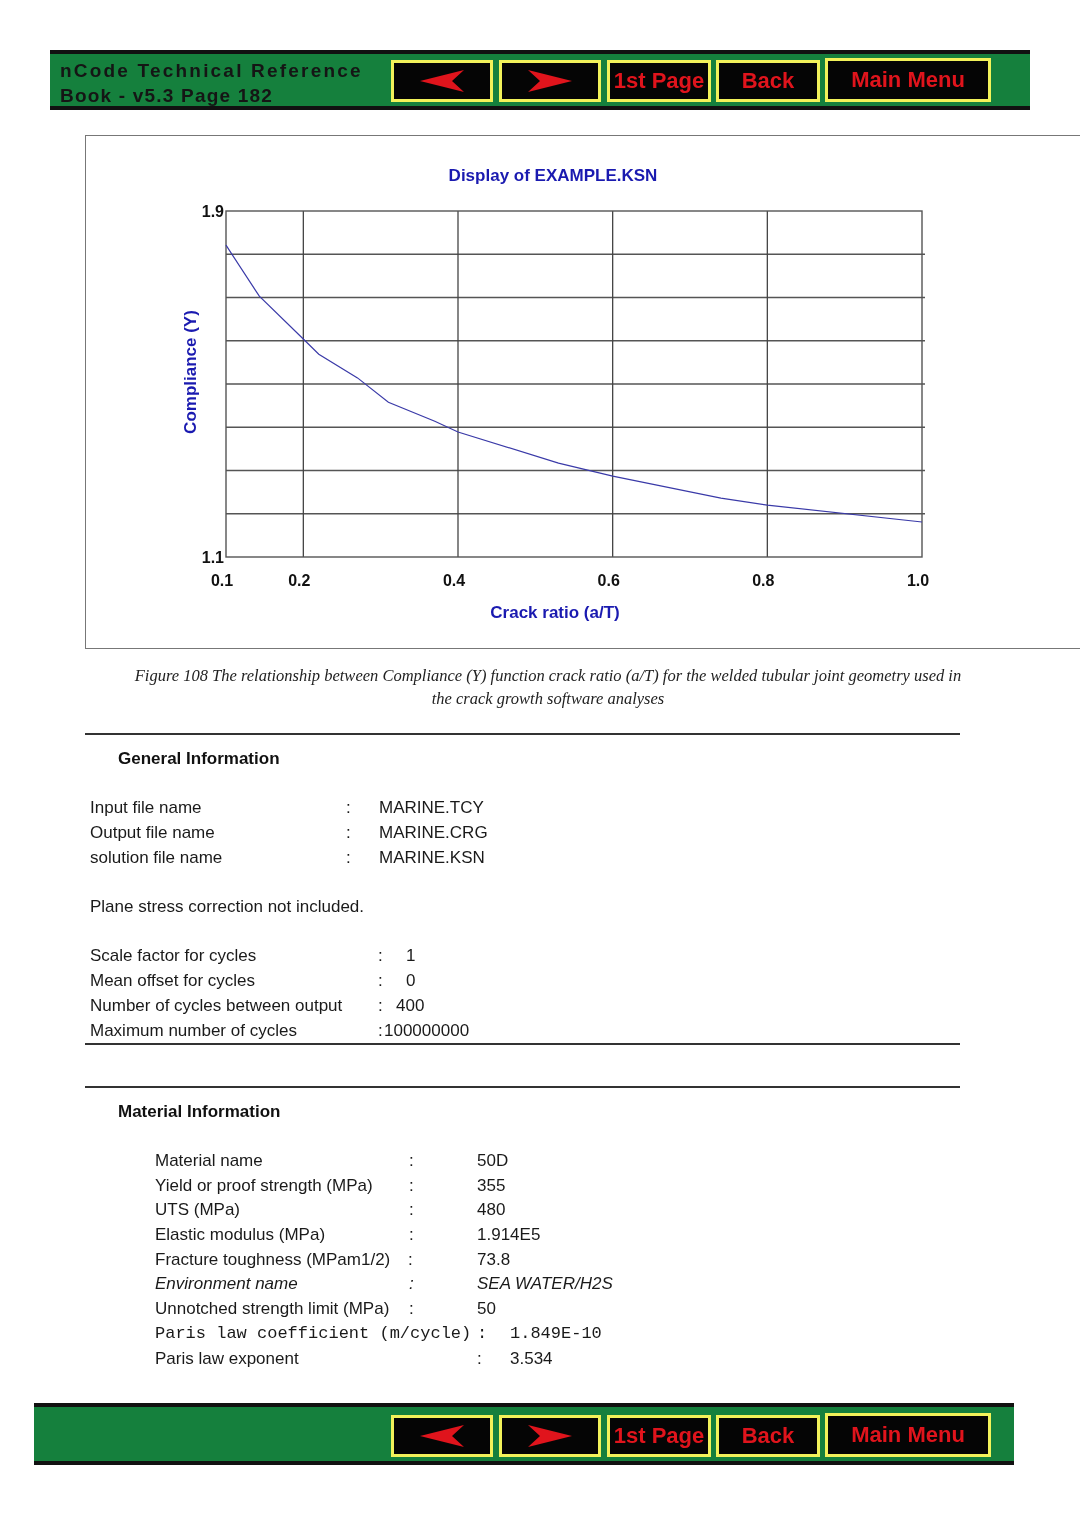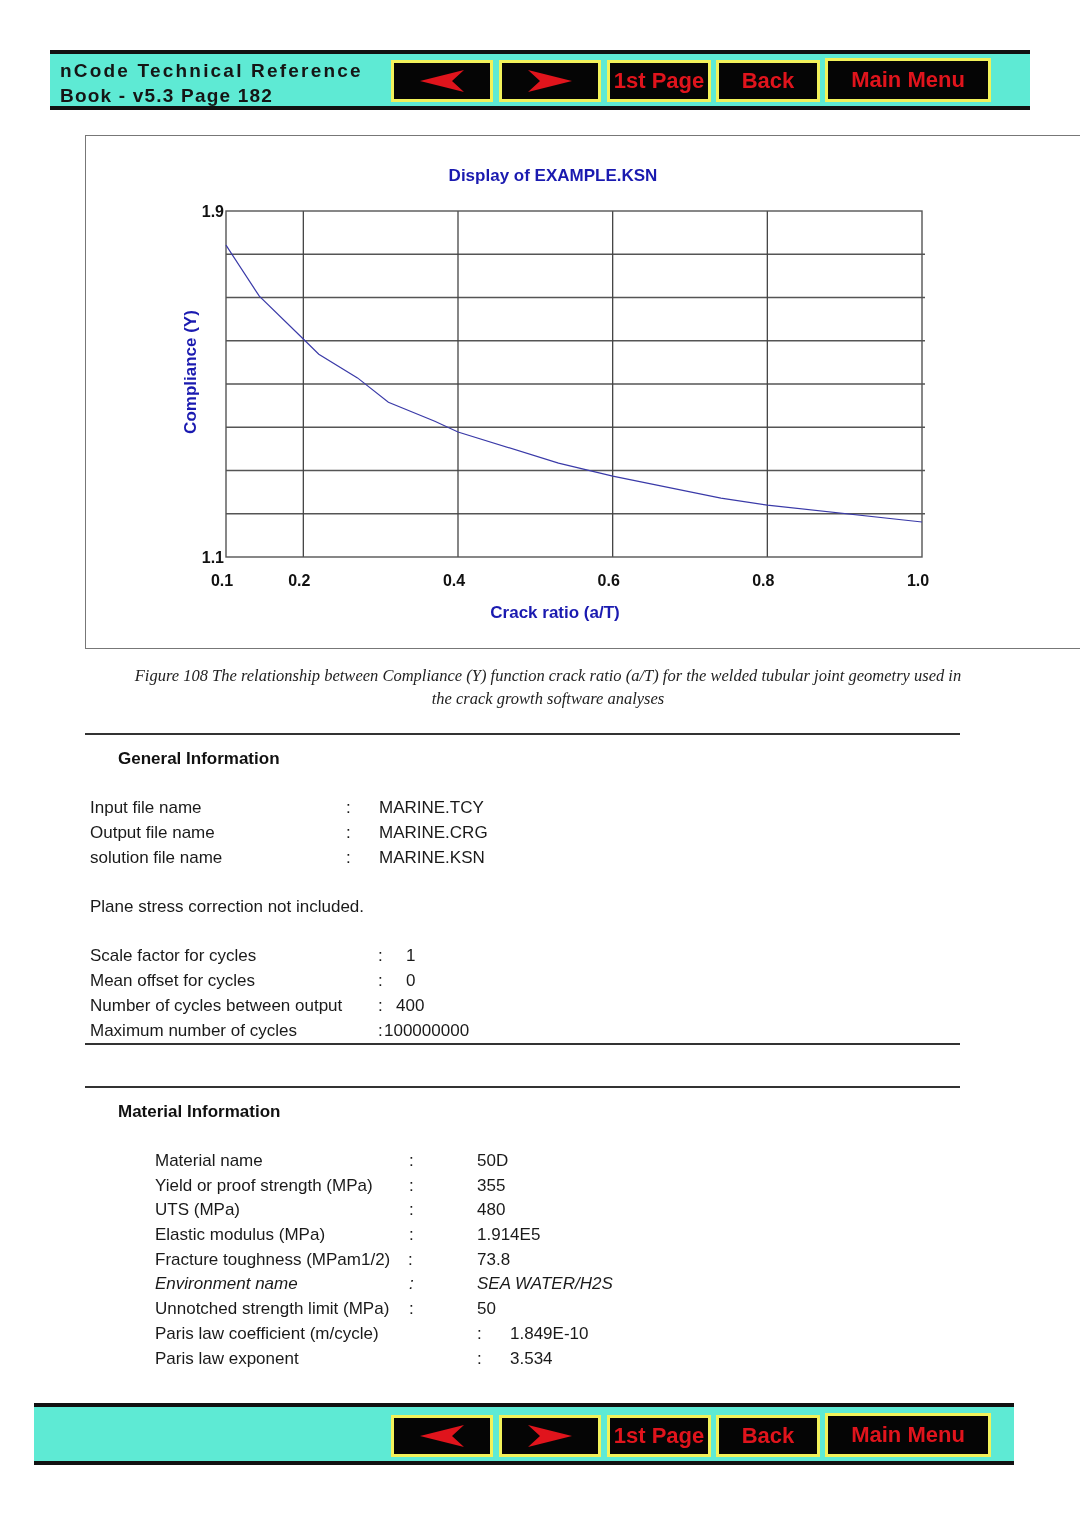--- a/index.html
+++ b/index.html
@@ -1,20 +1,20 @@
 <!DOCTYPE html>
 <html><head>
 <meta charset="utf-8">
 <style>
   html, body { margin: 0; padding: 0; background: #ffffff; }
   body { width: 1080px; height: 1529px; position: relative; overflow: hidden;
          font-family: "Liberation Sans", sans-serif; color: #1a1a1a; }
 
   
-  .navbar { position: absolute; background: #5eead4; border-top: 4px solid #111; border-bottom: 4px solid #111; box-sizing: border-box; }
+  .navbar { position: absolute; background: #15803d; border-top: 4px solid #111; border-bottom: 4px solid #111; box-sizing: border-box; }
   .navbar.top { left: 50px; top: 50px; width: 980px; height: 60px; }
   .navbar.bottom { left: 34px; top: 1403px; width: 980px; height: 62px; }
   .doc-title { position: absolute; left: 10px; top: 4px; font-weight: bold; font-size: 19px; line-height: 25px; color: #151515; }
   .doc-title .l1 { letter-spacing: 2.2px; display: block; }
   .doc-title .l2 { letter-spacing: 1.2px; display: block; }
   .nav-btn { position: absolute; background: #050505; border: 3px solid #f2f25a; box-sizing: border-box;
              color: #e0141c; font-weight: bold; font-size: 22px; display: flex; align-items: center; justify-content: center;
              cursor: pointer; }
   .nav-btn svg { display: block; }
   .top .b-prev  { left: 341px; top: 6px; width: 102px; height: 42px; }
@@ -188,21 +188,21 @@
   <div class="row" style="left:155px; top:1274px;font-style:italic;">
     <span style="left:0">Environment name</span>
     <span style="left:254px">:</span>
     <span style="left:322px">SEA WATER/H2S</span>
   </div>
   <div class="row" style="left:155px; top:1299px;">
     <span style="left:0">Unnotched strength limit (MPa)</span>
     <span style="left:254px">:</span>
     <span style="left:322px">50</span>
   </div>
-  <div class="row" style="left:155px; top:1324px;">
+  <div class="row" style="left:155px; top:1324px;font-family:Liberation Mono, monospace;">
     <span style="left:0">Paris law coefficient (m/cycle)</span>
     <span style="left:322px">:</span>
     <span style="left:355px">1.849E-10</span>
   </div>
   <div class="row" style="left:155px; top:1349px;">
     <span style="left:0">Paris law exponent</span>
     <span style="left:322px">:</span>
     <span style="left:355px">3.534</span>
   </div>
 </div>

